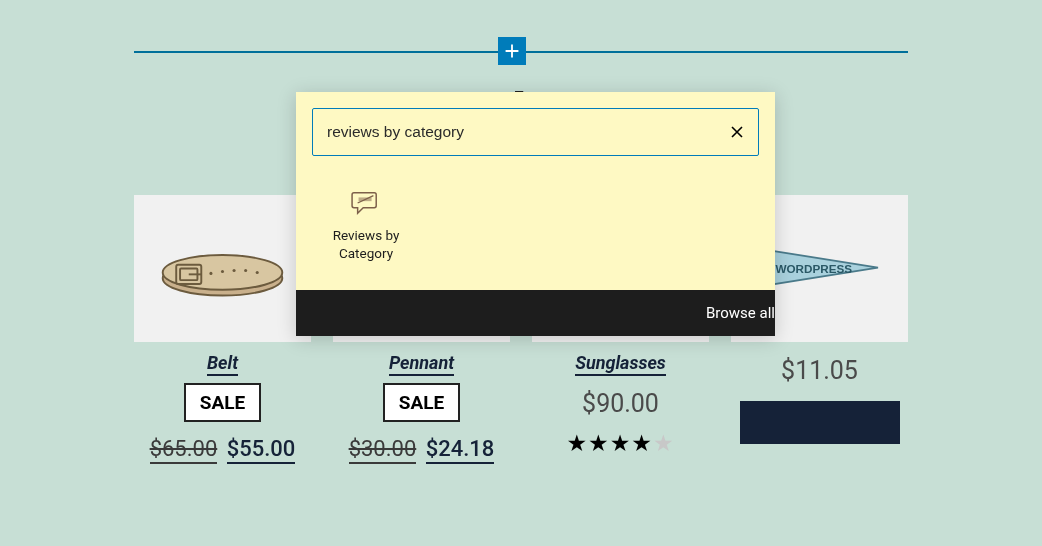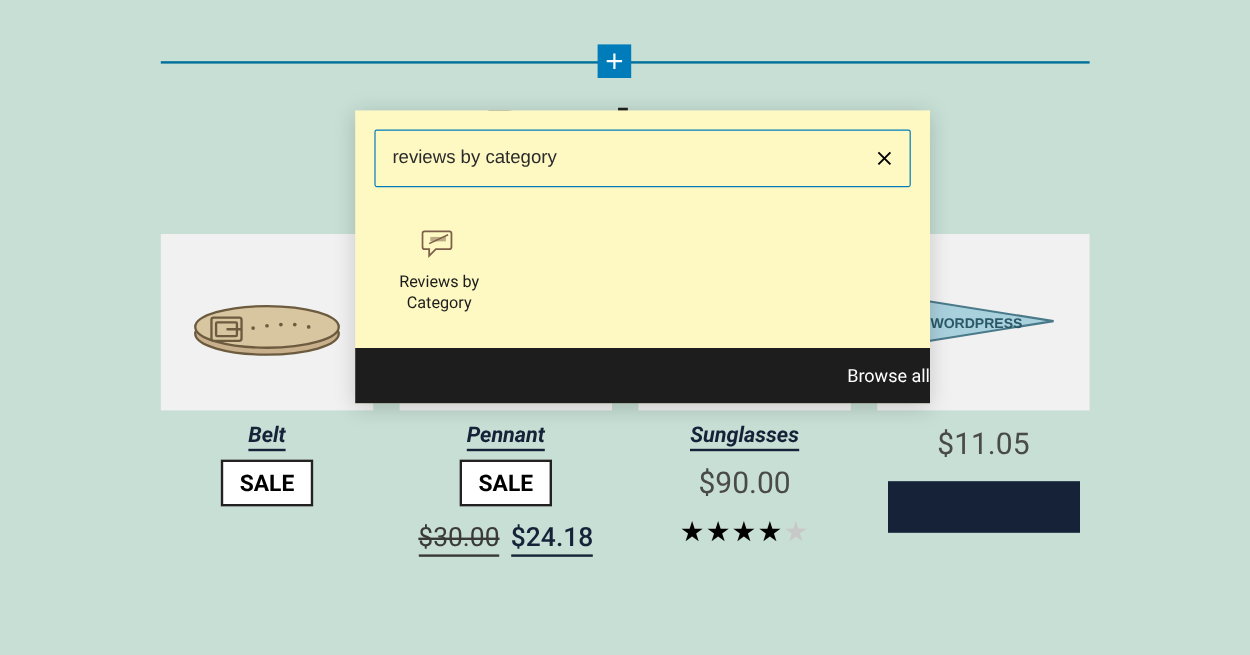--- a/index.html
+++ b/index.html
@@ -215,20 +215,24 @@
         <line x1="35" y1="46" x2="48" y2="46" stroke="#6c5b3e" stroke-width="2"></line>
         <circle cx="58" cy="45" r="1.6" fill="#6c5b3e"></circle>
         <circle cx="70" cy="43" r="1.6" fill="#6c5b3e"></circle>
         <circle cx="82" cy="42" r="1.6" fill="#6c5b3e"></circle>
         <circle cx="94" cy="42" r="1.6" fill="#6c5b3e"></circle>
         <circle cx="106" cy="44" r="1.6" fill="#6c5b3e"></circle>
       </svg>
     </div>
     <div class="product-name"><span>Belt</span></div>
     <div class="sale-badge">SALE</div>
+    <div class="price-row">
+      <span class="old">$65.00</span>
+      <span class="new">$55.00</span>
+    </div>
   </div>
 
   <div class="product">
     <div class="product-img"></div>
     <div class="product-name"><span>Pennant</span></div>
     <div class="sale-badge">SALE</div>
     <div class="price-row">
       <span class="old">$30.00</span>
       <span class="new">$24.18</span>
     </div>

